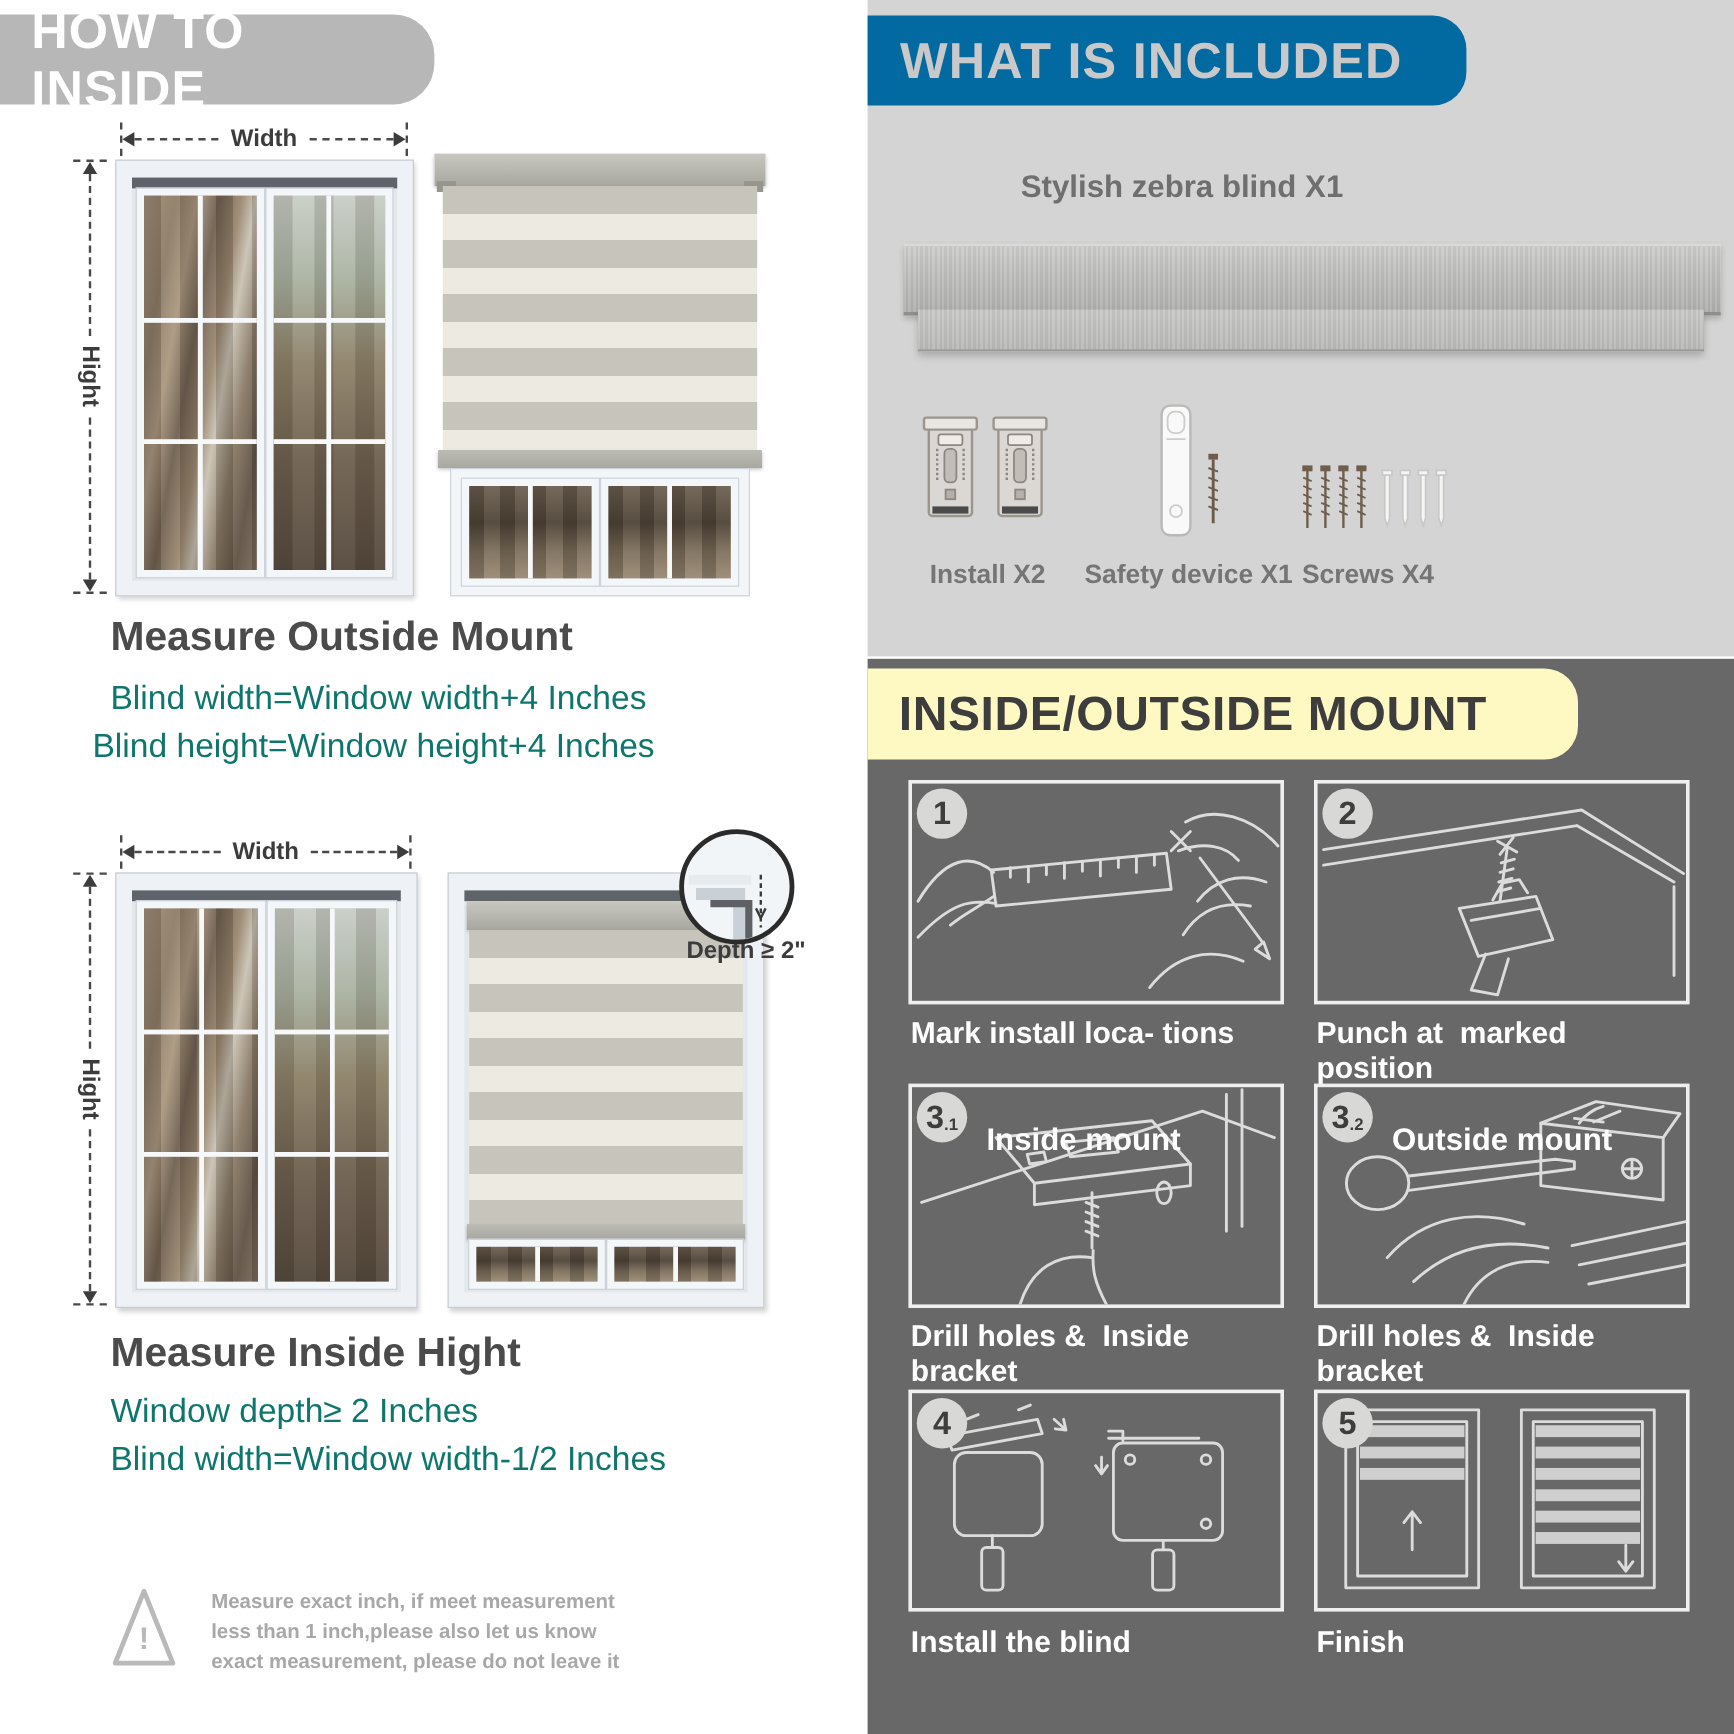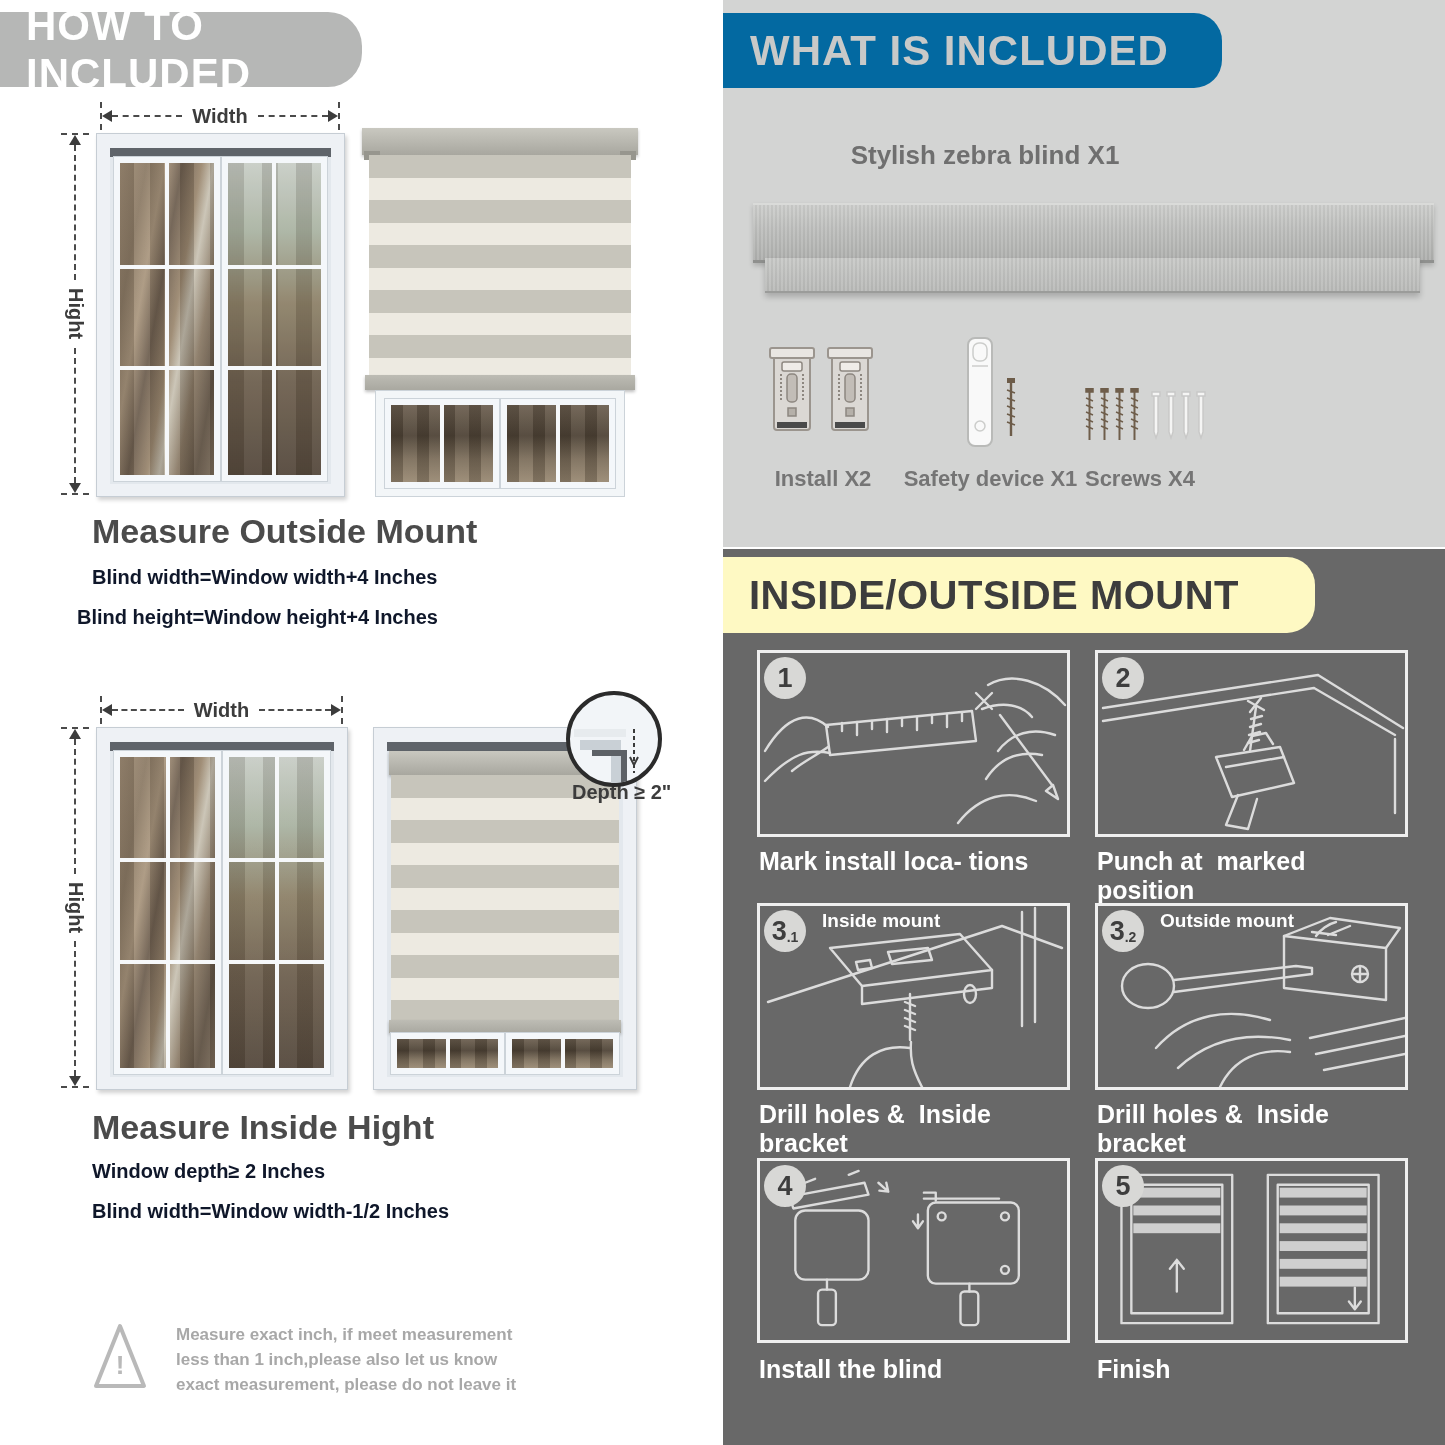--- a/index.html
+++ b/index.html
@@ -17,21 +17,21 @@
   .hdr-mount{left:723px;top:557px;width:592px;height:76px;background:#fef9c3;border-radius:0 28px 28px 0;
             display:flex;align-items:center;padding-left:26px;box-sizing:border-box;z-index:3;}
   .hdr-mount span{color:#3d3d3d;font-weight:bold;font-size:40px;letter-spacing:.5px;}
 
   
   .panel-light{left:723px;top:0;width:722px;height:547px;background:#d3d4d3;}
   .panel-dark{left:723px;top:549px;width:722px;height:896px;background:#686868;}
 
   
   .mtitle{font-weight:bold;font-size:34px;color:#4b4b4b;}
-  .mline{font-weight:bold;font-size:20px;color:#0f172a;}
+  .mline{font-weight:normal;font-size:28px;color:#0f766e;}
   .warn-text{font-size:17px;line-height:25px;color:#a8a8a8;font-weight:bold;width:350px;}
 
   
   .harrow{display:flex;align-items:center;height:24px;}
   .harrow .tick{width:0;height:28px;border-left:2px dashed #4a4a4a;}
   .harrow .dash{flex:1;height:0;border-top:2px dashed #4a4a4a;}
   .harrow .ah-l{width:0;height:0;border-top:6px solid transparent;border-bottom:6px solid transparent;border-right:10px solid #3c3c3c;}
   .harrow .ah-r{width:0;height:0;border-top:6px solid transparent;border-bottom:6px solid transparent;border-left:10px solid #3c3c3c;}
   .dimlabel{font-weight:bold;font-size:20px;color:#3c3c3c;margin:0 10px;}
   .varrow{display:flex;flex-direction:column;align-items:center;width:26px;}
@@ -89,35 +89,35 @@
       border-bottom:2px solid #9b9c9a;box-shadow:0 4px 6px rgba(0,0,0,.2);}
   .itemlabel{font-weight:bold;font-size:22px;color:#757575;text-align:center;}
 
   
   .step-box{position:absolute;left:0;top:0;width:313px;height:187px;border:3px solid #efefef;box-sizing:border-box;}
   .step-cap{position:absolute;left:2px;top:197px;color:#ffffff;font-weight:bold;font-size:25px;white-space:pre-wrap;}
   .badge{position:absolute;left:4px;top:4px;width:42px;height:42px;border-radius:50%;background:#d8d8d6;
          display:flex;align-items:center;justify-content:center;z-index:2;}
   .badge .bnum{color:#3e3e3e;font-weight:bold;font-size:27px;}
   .badge .bsub{color:#3e3e3e;font-weight:bold;font-size:14px;margin-top:12px;}
-  .step-title{position:absolute;left:62px;top:4px;color:#ffffff;font-weight:bold;font-size:19px;z-index:2;}
+  .step-title{position:absolute;left:62px;top:28px;color:#ffffff;font-weight:bold;font-size:26px;z-index:2;}
   .art{position:absolute;left:0;top:0;width:100%;height:100%;}
   .art path,.art rect,.art circle,.art ellipse,.art line{fill:none;stroke:#dcdcdc;stroke-width:2.4;stroke-linecap:round;stroke-linejoin:round;}
   .art .fillbar{fill:#cfcfcf;stroke:none;}
 </style>
 </head>
 <body>
 
 <div id="canvas">
 
   <div class="abs panel-light"></div>
   <div class="abs panel-dark"></div>
 
   <div class="abs hdr-left">
-    <span>HOW TO INCLUDED</span>
+    <span>HOW TO INSIDE</span>
   </div>
 
   <div class="abs harrow" style="left:100px;top:104px;width:240px;">
     <span class="tick"></span>
     <span class="ah-l"></span>
     <span class="dash"></span>
     <span class="dimlabel">Width</span>
     <span class="dash"></span>
     <span class="ah-r"></span>
     <span class="tick"></span>

